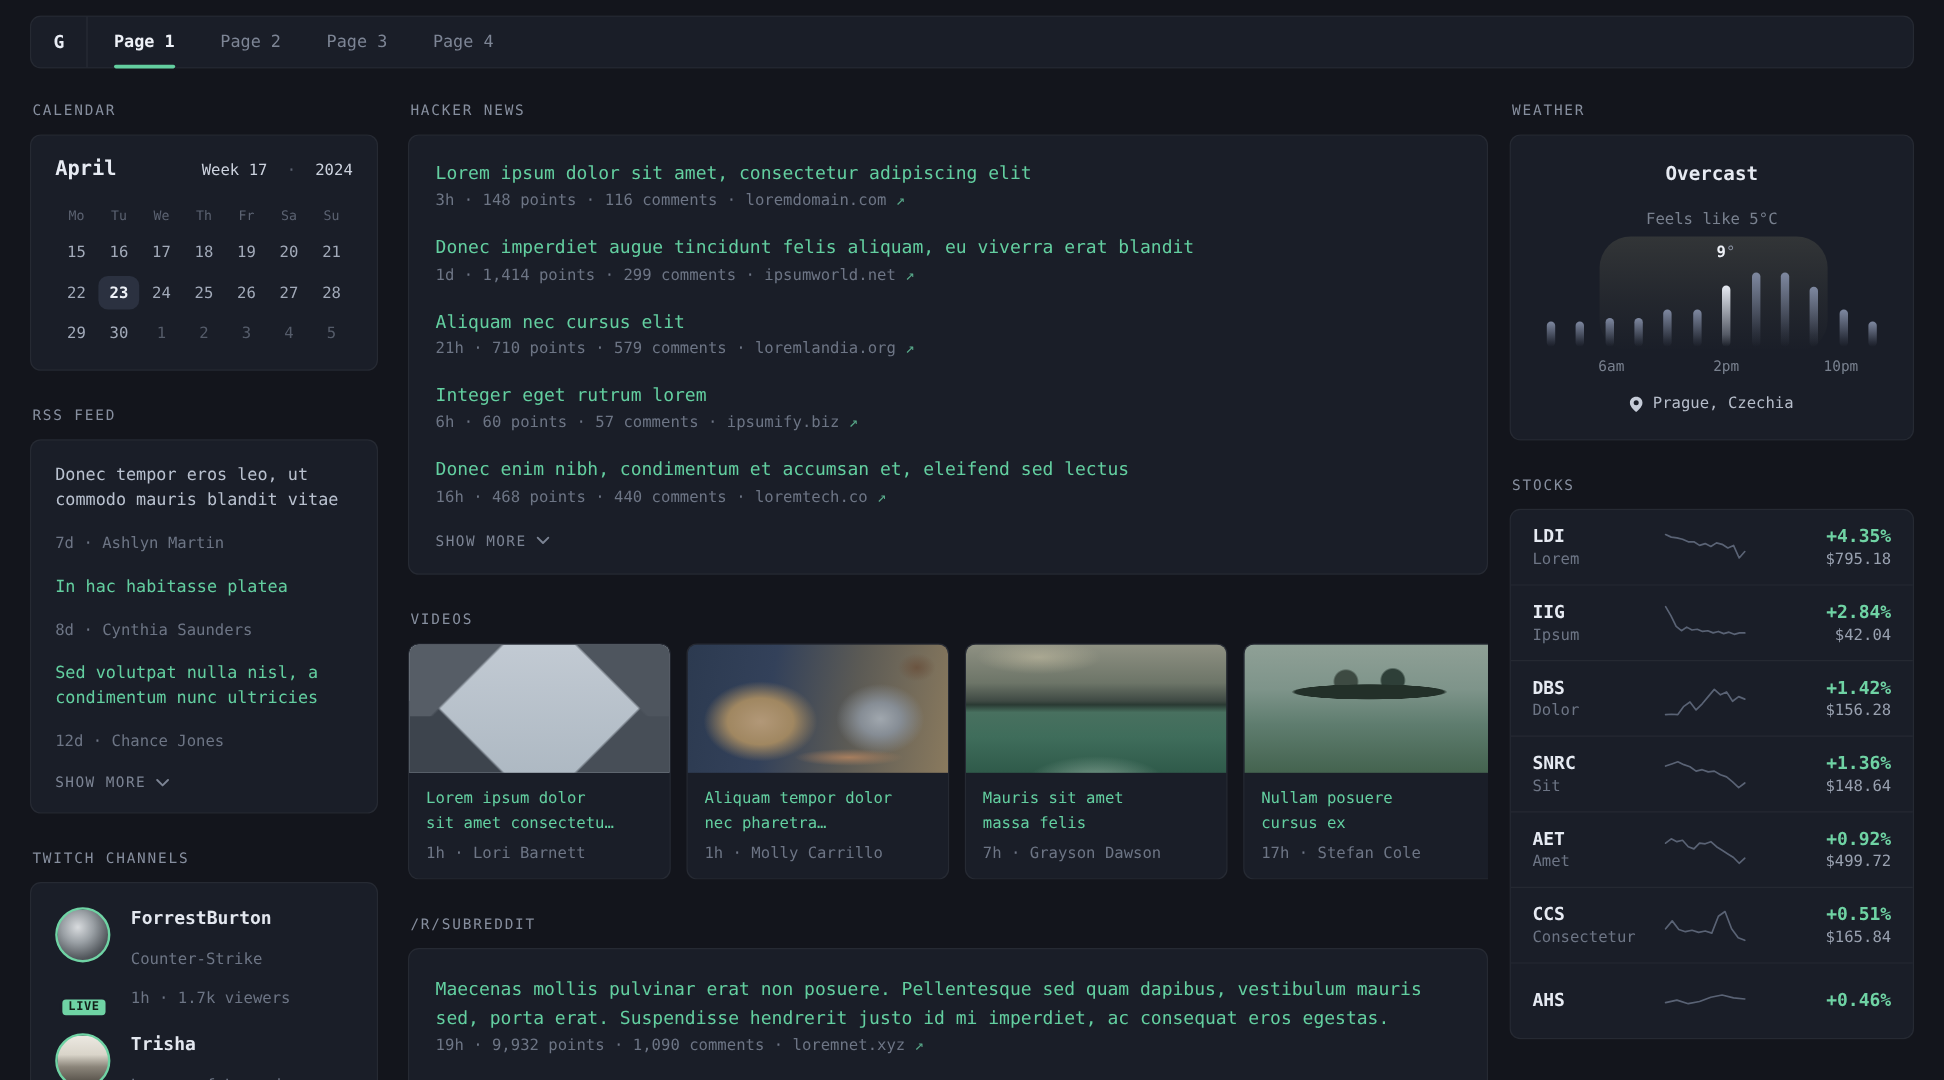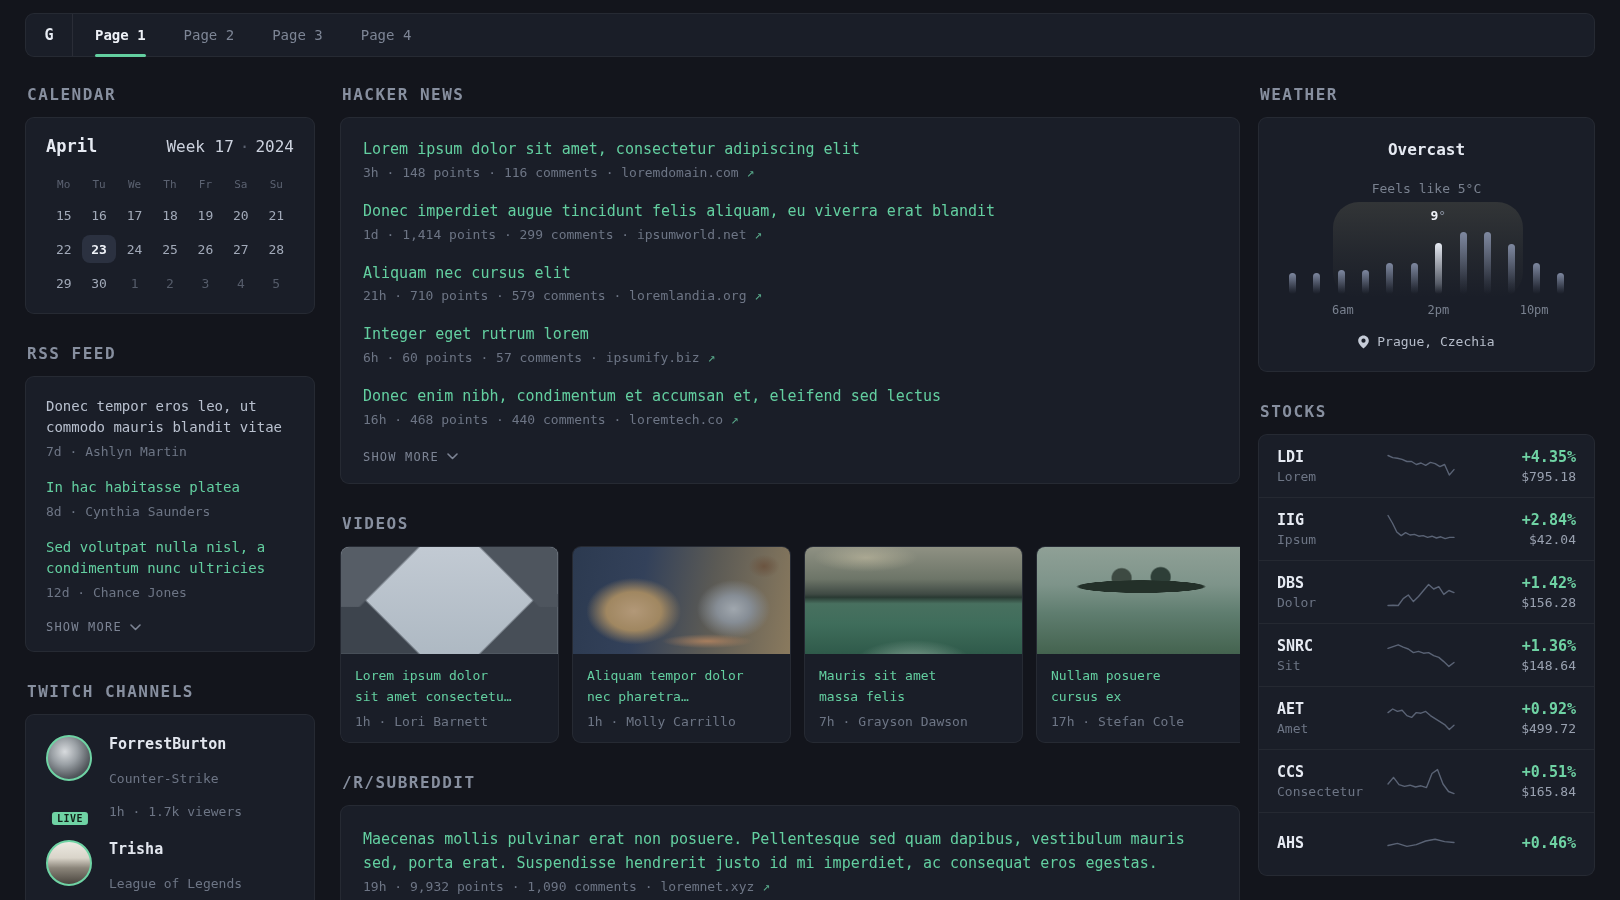--- a/index.html
+++ b/index.html
@@ -24,42 +24,42 @@
   .tab{color:#7d8595;font-size:14px;display:flex;align-items:center;position:relative;cursor:pointer}
   .tab.active{color:#eef1f7;font-weight:700}
   .tab.active::after{content:"";position:absolute;left:0;right:0;bottom:-1px;height:3px;border-radius:2px;background:var(--accent)}
 
   
   .layout{display:flex;margin-top:28px;align-items:flex-start}
   .col-left{width:290px;flex:none}
   .col-mid{width:900px;flex:none;margin-left:25px}
   .col-right{width:337px;flex:none;margin-left:18px}
   .section{margin-bottom:30px}
-  .sec-title{font-size:16px;letter-spacing:1.5px;color:var(--label);font-weight:700;margin:0 0 13px 2px;white-space:nowrap}
+  .sec-title{font-size:12px;letter-spacing:1.5px;color:var(--label);font-weight:400;margin:0 0 13px 2px;white-space:nowrap}
   .card{background:var(--card);border:1px solid var(--border);border-radius:9px}
 
   
   .cal{padding:18px 20px 16px}
   .cal-head{display:flex;justify-content:space-between;align-items:baseline}
   .cal-month{font-size:17px;font-weight:700;color:#e6eaf2}
-  .cal-week{font-size:16px;color:#ccd2de;display:flex;gap:6px;align-items:flex-end}
+  .cal-week{font-size:13px;color:#ccd2de;display:flex;gap:16px;align-items:flex-end}
   .cal-dot{color:#5b6271}
   .cal-grid{display:grid;grid-template-columns:repeat(7,1fr);row-gap:6px;margin-top:17px;text-align:center}
   .cal-dow{font-size:11px;color:#5b6271;height:22px;display:flex;align-items:center;justify-content:center}
   .cal-day{font-size:13px;color:#a2aab9;height:28px;width:34px;margin:0 auto;display:flex;align-items:center;justify-content:center;border-radius:8px}
   .cal-day.dim{color:#555c6a}
   .cal-day.sel{background:#2b3140;color:#eef1f7;font-weight:700}
 
   
   .rss{padding:19px 20px 17px}
   .rss-item{margin-bottom:18px}
   .rss-item:last-of-type{margin-bottom:15px}
   .rss-title{font-size:14px;line-height:1.5;color:#b9c1cf}
   .rss-title.hl{color:var(--accent)}
-  .meta{font-size:13px;color:var(--muted);margin-top:6px}
+  .meta{font-size:13px;color:var(--muted);margin-top:18px}
   .show-more{display:inline-flex;align-items:center;gap:8px;font-size:12px;letter-spacing:1.2px;color:#7c8494;cursor:pointer}
 
   
   .twitch{padding:20px 20px 18px}
   .channel{display:flex;gap:15px;margin-bottom:21px}
   .channel:last-of-type{margin-bottom:0}
   .av-wrap{position:relative;flex:none;width:48px}
   .avatar{width:46px;height:46px;border-radius:50%;border:2px solid #565d69}
   .channel.live .avatar{border-color:#6fd3a4}
   .live-badge{position:absolute;bottom:-8px;left:50%;transform:translateX(-50%);background:#6fd3a4;color:#132019;font-size:10px;font-weight:700;padding:1px 5px;border-radius:5px;border:2px solid var(--card);letter-spacing:.5px}

